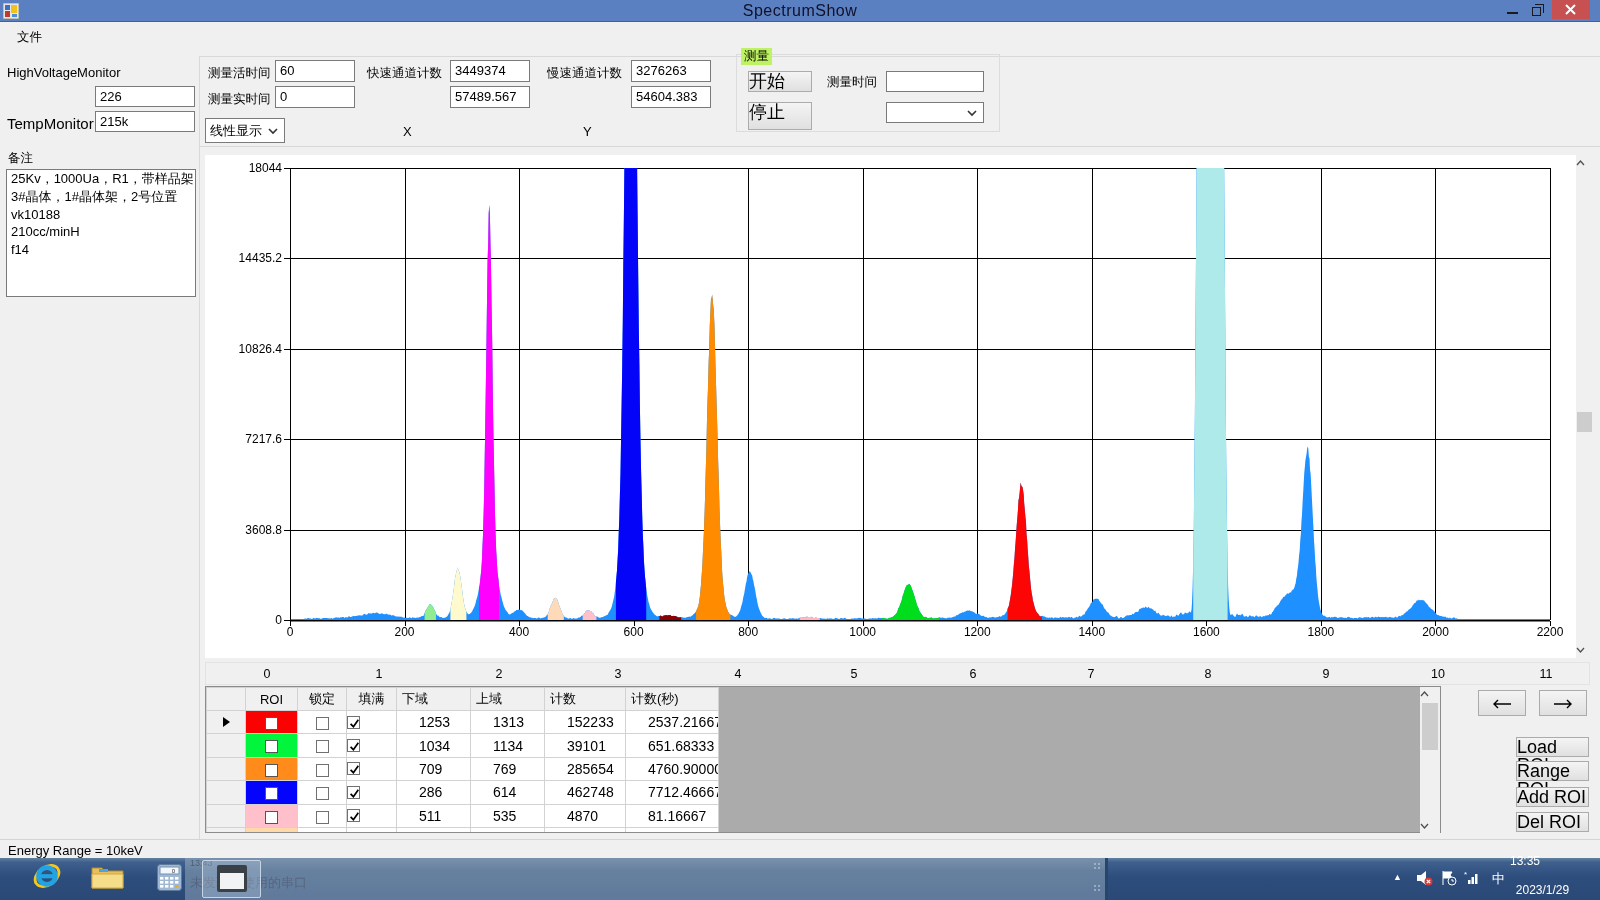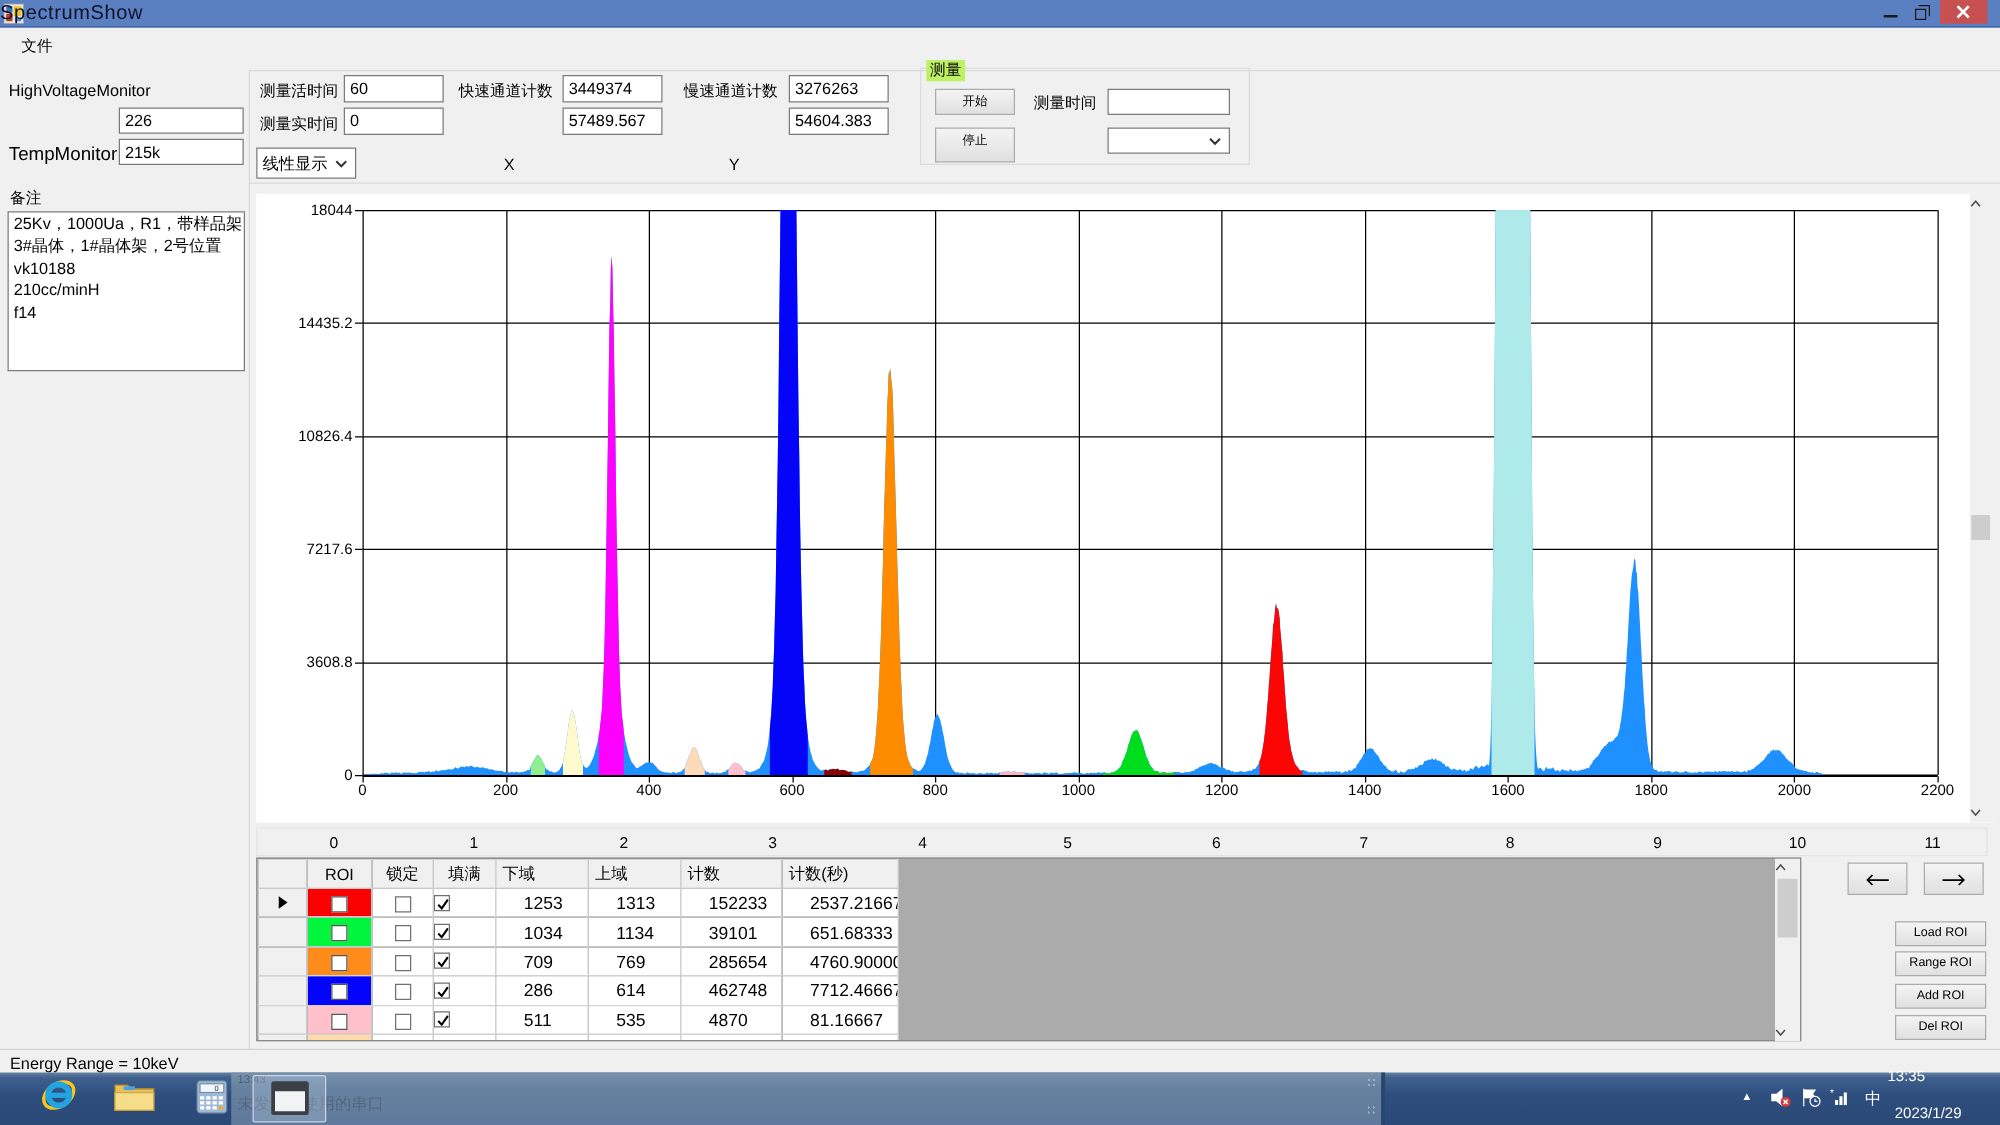--- a/index.html
+++ b/index.html
@@ -1,23 +1,23 @@
 <!DOCTYPE html>
 <html><head><meta charset="utf-8"><style>
 *{margin:0;padding:0;box-sizing:border-box}
 html,body{width:1600px;height:900px;overflow:hidden;background:#f0f0f0;
  font-family:"Liberation Sans",sans-serif;color:#000;font-size:13px}
 .abs{position:absolute}
 #titlebar{position:absolute;left:0;top:0;width:1600px;height:22px;background:#5b80c2;border-bottom:1px solid #40619e}
-#title{position:absolute;left:0;top:2px;width:1600px;font-size:16px;color:#101028;letter-spacing:.5px}
+#title{position:absolute;left:0;top:2px;width:1600px;text-align:center;font-size:16px;color:#101028;letter-spacing:.5px}
 #closeb{position:absolute;left:1552px;top:0;width:38px;height:19px;background:#c75050}
 .tb{position:absolute;background:#fff;border:1px solid #7a7a7a;font-size:13px;line-height:20px;padding-left:4px;overflow:hidden}
 .lb{position:absolute;font-size:12.5px;white-space:nowrap}
 .btn{position:absolute;background:linear-gradient(#f4f4f4,#e0e0e0);border:1px solid #ababab;
- text-align:center;font-size:10px}
+ font-size:18px}
 .gb{position:absolute;border:1px solid #dcdcdc}
 .sep{position:absolute;background:#d9d9d9}
 .rl{position:absolute;top:4px;width:40px;text-align:center;font-size:12.5px}
 table{border-collapse:collapse;table-layout:fixed}
 #grid{position:absolute;left:205px;top:686px;width:1236px;height:147px;background:#ababab;border:1px solid #8b8b8b;overflow:hidden}
 #grid table{width:513px}
 #grid td{border:1px solid #d2d2d2;height:23.4px;padding:0;text-align:center;vertical-align:middle;
  background:#fff;font-size:14px;overflow:hidden}
 #grid tr.hd td{background:#f0f0f0;height:23px;font-size:13px}
 #grid td.rh{background:#f0f0f0;width:39px}

